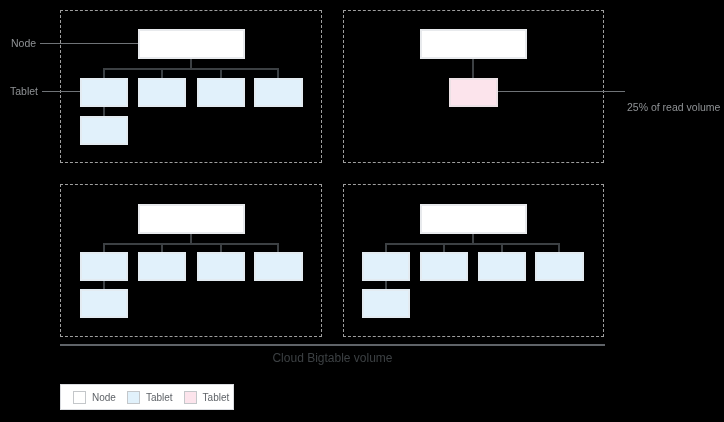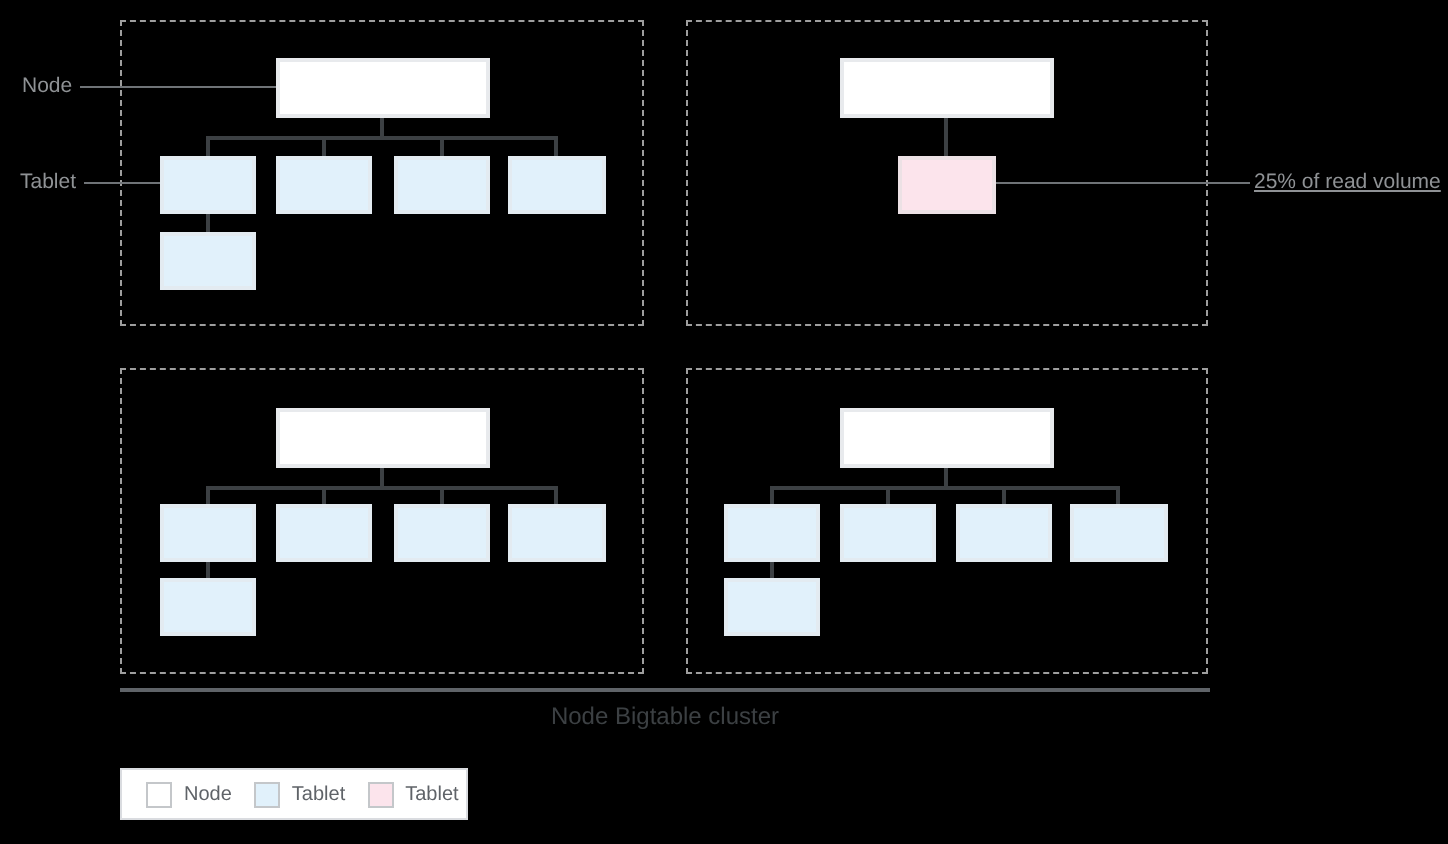--- a/index.html
+++ b/index.html
@@ -77,21 +77,21 @@
   <div class="box tablet-box" style="left:197px; top:78px; width:48px; height:29px;"></div>
   <div class="box tablet-box" style="left:254px; top:78px; width:49px; height:29px;"></div>
   <div class="vline" style="left:103px; top:107px; height:9px;"></div>
   <div class="box tablet-box" style="left:80px; top:116px; width:48px; height:29px;"></div>
 
   <div class="quadrant" style="left:343px; top:10px; width:261px; height:153px;"></div>
   <div class="box node-box" style="left:420px; top:29px; width:107px; height:30px;"></div>
   <div class="vline" style="left:472px; top:59px; height:19px;"></div>
   <div class="box hot-tablet" style="left:449px; top:78px; width:49px; height:29px;"></div>
   <div class="lbl-line" style="left:498px; top:91px; width:127px;"></div>
-  <div class="annotation-label" style="left:627px; top:85px;text-decoration:underline;">25% of read volume</div>
+  <div class="annotation-label" style="left:627px; top:101px;">25% of read volume</div>
 
   <div class="quadrant" style="left:60px; top:184px; width:262px; height:153px;"></div>
   <div class="box node-box" style="left:138px; top:204px; width:107px; height:30px;"></div>
   <div class="vline" style="left:190px; top:234px; height:9px;"></div>
   <div class="hline" style="left:103px; top:243px; width:176px;"></div>
   <div class="vline" style="left:103px; top:243px; height:9px;"></div>
   <div class="vline" style="left:161px; top:243px; height:9px;"></div>
   <div class="vline" style="left:220px; top:243px; height:9px;"></div>
   <div class="vline" style="left:277px; top:243px; height:9px;"></div>
   <div class="box tablet-box" style="left:80px;  top:252px; width:48px; height:29px;"></div>
@@ -115,21 +115,21 @@
   <div class="box tablet-box" style="left:535px; top:252px; width:49px; height:29px;"></div>
   <div class="vline" style="left:385px; top:281px; height:8px;"></div>
   <div class="box tablet-box" style="left:362px; top:289px; width:48px; height:29px;"></div>
 
   <div class="side-label" style="left:11px; top:37px;">Node</div>
   <div class="lbl-line" style="left:40px; top:43px; width:98px;"></div>
   <div class="side-label" style="left:10px; top:85px;">Tablet</div>
   <div class="lbl-line" style="left:42px; top:91px; width:38px;"></div>
 
   <div class="cluster-rule" style="left:60px; top:344px; width:545px;"></div>
-  <div class="cluster-title" style="left:60px; top:351px; width:545px;">Node Bigtable cluster</div>
+  <div class="cluster-title" style="left:60px; top:351px; width:545px;">Cloud Bigtable volume</div>
 
   <div class="legend" style="left:60px; top:384px; width:174px; height:26px;">
     <div class="legend-item">
       <span class="swatch swatch-node" style="background: rgb(255, 255, 255);"></span>
       <span class="legend-label">Node</span>
     </div>
     <div class="legend-item">
       <span class="swatch swatch-tablet" style="background: rgb(225, 241, 251);"></span>
       <span class="legend-label">Tablet</span>
     </div>

